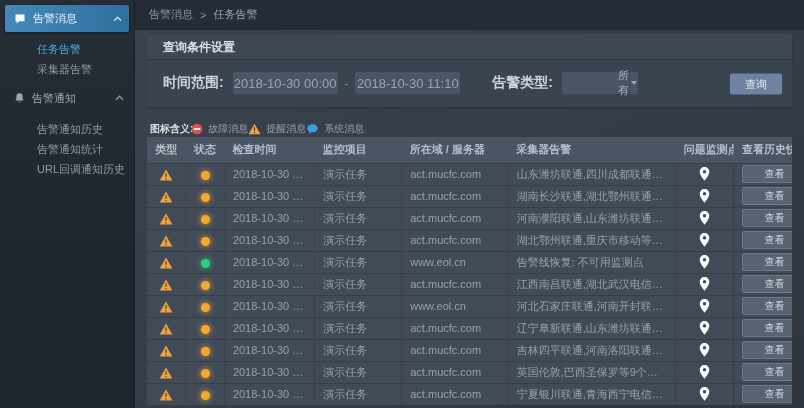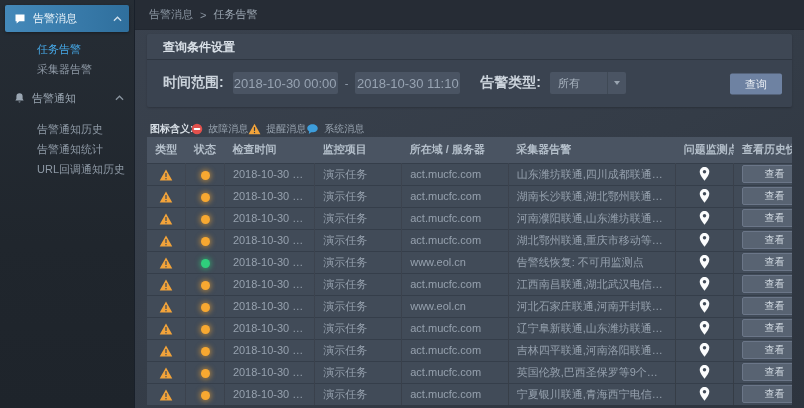--- a/index.html
+++ b/index.html
@@ -33,26 +33,26 @@
   .content { padding:4px 12px 0 12px; }
 
   
   .panel { border-radius:2px; overflow:hidden; box-shadow:0 1px 2px rgba(0,0,0,.2); }
   .panel-header { height:26px; line-height:26px; padding-left:16px;
     font-size:12px; font-weight:bold; color:#dae1e8; background:#3e4document754;
     background:#3e4754; border-bottom:1px solid #2e3641; }
   .panel-body { position:relative; display:flex; align-items:center;
     background:#3a4350; padding:12px 10px 13px 16px; }
   .flabel { font-size:14px; font-weight:bold; color:#ccd4dc; margin-right:9px; white-space:nowrap; }
-  .flabel.second { margin-left:20px; }
+  .flabel.second { margin-left:32px; }
   .tinput { width:105px; height:22px; background:#4a5463; border:none; border-radius:2px;
     color:#97a3b2; font-size:13px; text-align:center; font-family:inherit; outline:none; }
   .dash { color:#97a3b2; margin:0 7px; font-size:11px; }
   .select { width:76px; height:22px; background:#4a5463; border-radius:2px;
-    display:flex; align-items:center; cursor:pointer; }
+    display:flex; align-items:center; cursor:pointer;padding-left:48px; }
   .sel-val { flex:1; padding-left:8px; font-size:11px; color:#a9b4c0; }
   .sel-arrow { width:19px; height:100%; border-left:1px solid #3f4955;
     display:flex; align-items:center; justify-content:center; }
   .sel-arrow:after { content:""; border-left:3.5px solid transparent;
     border-right:3.5px solid transparent; border-top:4.5px solid #9aa5b1; }
   .query-btn { position:absolute; right:10px; top:50%; transform:translateY(-50%);
     height:21px; padding:0 15px; background:#6e82a2; color:#e9eef4; border:none;
     border-radius:2px; font-size:11px; font-family:inherit; cursor:pointer; }
 
   

